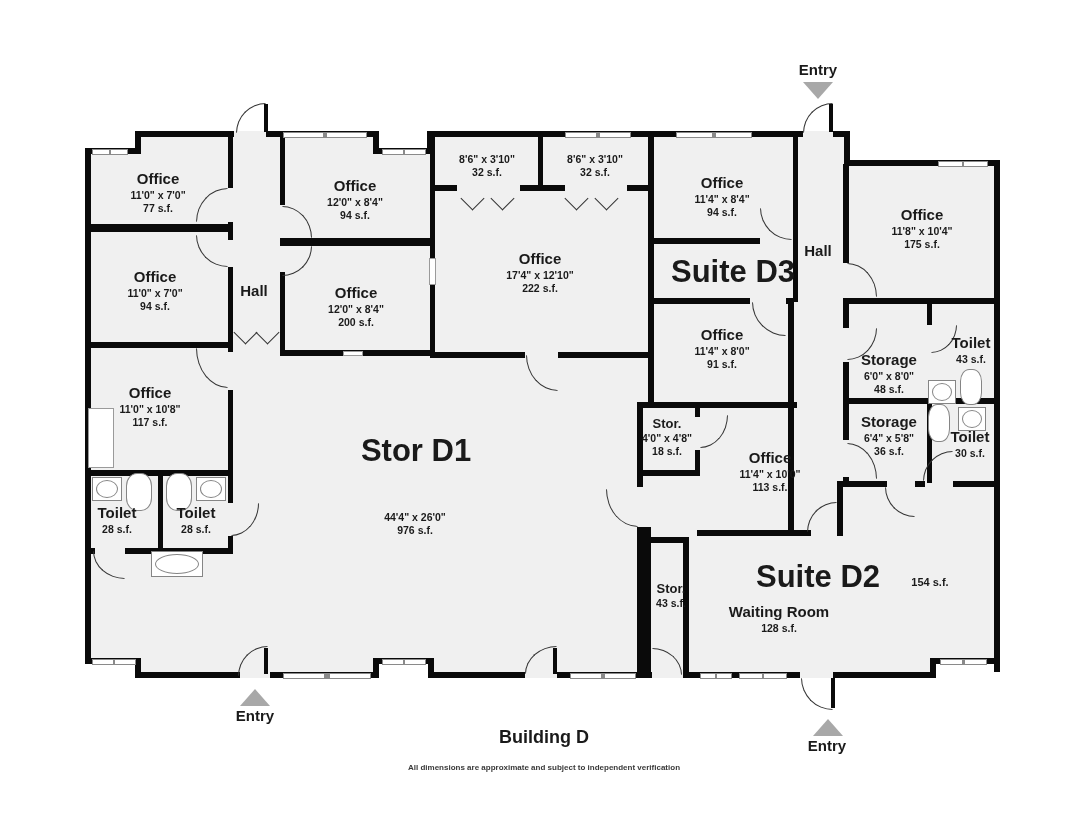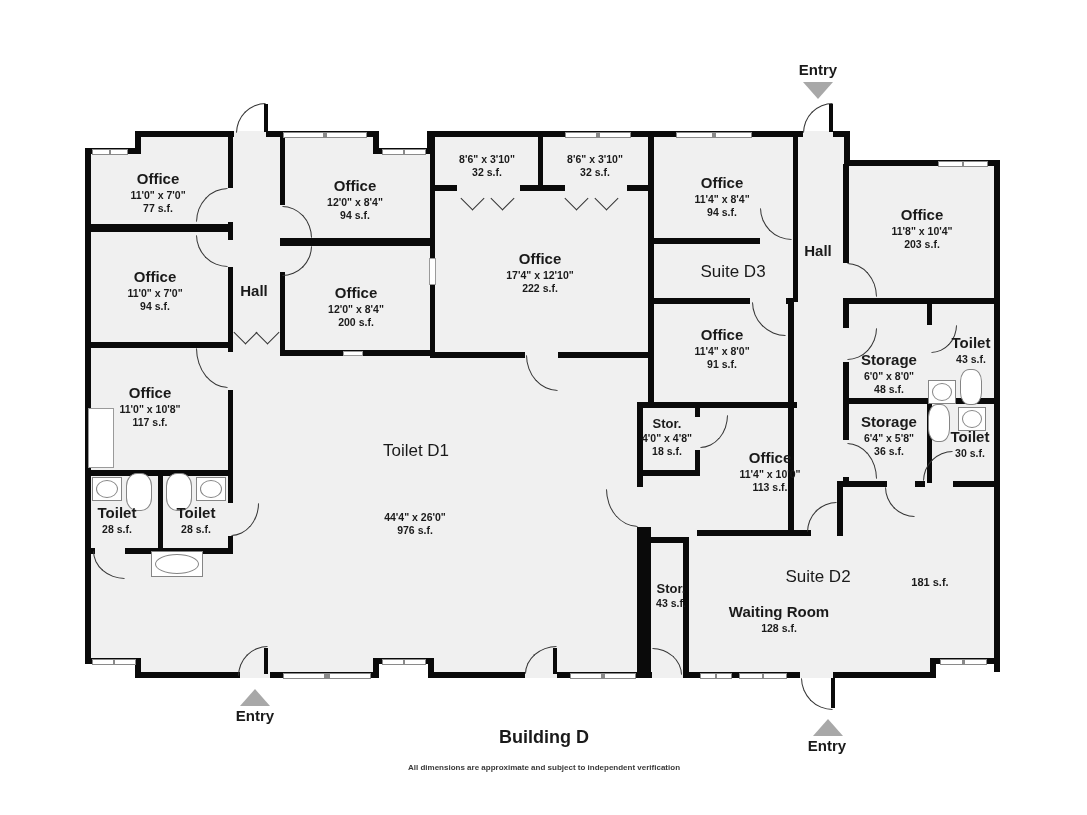--- a/index.html
+++ b/index.html
@@ -21,21 +21,21 @@
   .chev{position:absolute;width:16px;height:16px;border-left:1.5px solid #333;
         border-bottom:1.5px solid #333;transform:rotate(-45deg);}
   .fix{position:absolute;background:#fff;border:1.5px solid #858585;box-sizing:border-box;}
   .sink::after{content:"";position:absolute;left:3px;right:3px;top:2px;bottom:2px;
         border:1.3px solid #858585;border-radius:50%;}
   .wc{border-radius:42%/34%;}
   .lbl{position:absolute;transform:translate(-50%,-50%);text-align:center;white-space:nowrap;line-height:1.25;}
   .rn{font-size:15px;font-weight:bold;}
   .rn-sm{font-size:13px;font-weight:bold;}
   .rd{font-size:10.5px;font-weight:bold;}
-  .suite{font-size:17px;font-weight:normal;}
+  .suite{font-size:31px;font-weight:bold;}
   .hallt{font-size:15px;font-weight:bold;}
   .entry-lbl{font-size:15px;font-weight:bold;}
   .tri{position:absolute;width:0;height:0;}
   .tri-up{border-left:15px solid transparent;border-right:15px solid transparent;border-bottom:17px solid #a8a8a8;}
   .tri-down{border-left:15px solid transparent;border-right:15px solid transparent;border-top:17px solid #a8a8a8;}
   .title{font-size:18px;font-weight:bold;}
   .disc{font-size:8px;font-weight:bold;color:#3a3a3a;}
   .wm{position:absolute;left:918px;top:390px;font-size:27px;font-weight:bold;
       color:rgba(175,175,175,0.5);letter-spacing:1px;}
 </style>
@@ -240,41 +240,41 @@
   </div>
   <div class="lbl" style="left:595px;top:166px">
     <div class="rd">8'6" x 3'10"</div>
     <div class="rd">32 s.f.</div>
   </div>
   <div class="lbl" style="left:540px;top:272px">
     <div class="rn">Office</div>
     <div class="rd">17'4" x 12'10"</div>
     <div class="rd">222 s.f.</div>
   </div>
-  <div class="lbl suite" style="left:416px;top:451px">Toilet D1</div>
+  <div class="lbl suite" style="left:416px;top:451px">Stor D1</div>
   <div class="lbl" style="left:415px;top:524px">
     <div class="rd">44'4" x 26'0"</div>
     <div class="rd">976 s.f.</div>
   </div>
   <div class="lbl" style="left:722px;top:196px">
     <div class="rn">Office</div>
     <div class="rd">11'4" x 8'4"</div>
     <div class="rd">94 s.f.</div>
   </div>
   <div class="lbl suite" style="left:733px;top:272px">Suite D3</div>
   <div class="lbl hallt" style="left:818px;top:251px">Hall</div>
   <div class="lbl" style="left:722px;top:348px">
     <div class="rn">Office</div>
     <div class="rd">11'4" x 8'0"</div>
     <div class="rd">91 s.f.</div>
   </div>
   <div class="lbl" style="left:922px;top:228px">
     <div class="rn">Office</div>
     <div class="rd">11'8" x 10'4"</div>
-    <div class="rd">203 s.f.</div>
+    <div class="rd">175 s.f.</div>
   </div>
   <div class="lbl" style="left:889px;top:373px">
     <div class="rn">Storage</div>
     <div class="rd">6'0" x 8'0"</div>
     <div class="rd">48 s.f.</div>
   </div>
   <div class="lbl" style="left:971px;top:350px">
     <div class="rn">Toilet</div>
     <div class="rd">43 s.f.</div>
   </div>
@@ -295,21 +295,21 @@
   <div class="lbl" style="left:770px;top:471px">
     <div class="rn">Office</div>
     <div class="rd">11'4" x 10'0"</div>
     <div class="rd">113 s.f.</div>
   </div>
   <div class="lbl" style="left:671px;top:596px">
     <div class="rn-sm">Stor.</div>
     <div class="rd">43 s.f.</div>
   </div>
   <div class="lbl suite" style="left:818px;top:577px">Suite D2</div>
-  <div class="lbl rd" style="left:930px;top:583px;font-size:11px">181 s.f.</div>
+  <div class="lbl rd" style="left:930px;top:583px;font-size:11px">154 s.f.</div>
   <div class="lbl" style="left:779px;top:619px">
     <div class="rn">Waiting Room</div>
     <div class="rd">128 s.f.</div>
   </div>
 
   <div class="lbl entry-lbl" style="left:818px;top:70px">Entry</div>
   <div class="tri tri-down" style="left:803px;top:82px"></div>
   <div class="tri tri-up" style="left:240px;top:689px"></div>
   <div class="lbl entry-lbl" style="left:255px;top:716px">Entry</div>
   <div class="tri tri-up" style="left:813px;top:719px"></div>

